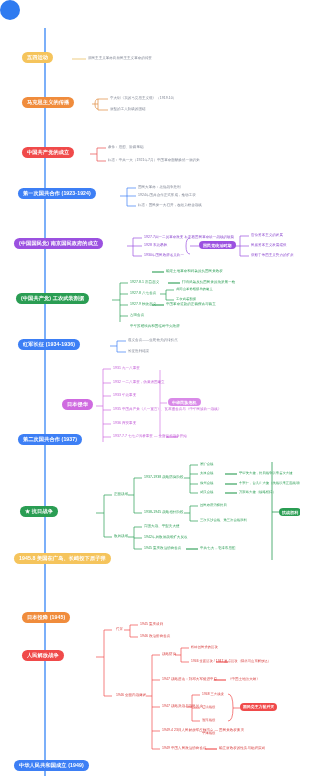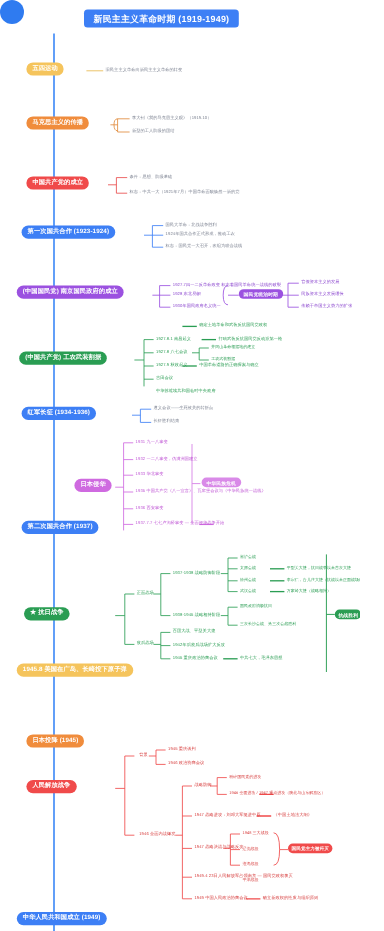--- a/index.html
+++ b/index.html
@@ -202,21 +202,20 @@
     <path d="M192 695 L192 721" stroke="#f04a4a" stroke-width="0.7"></path>
     <line x1="192" y1="695" x2="200" y2="695" stroke="#f04a4a" stroke-width="0.7"></line>
     <line x1="192" y1="708" x2="200" y2="708" stroke="#f04a4a" stroke-width="0.7"></line>
     <line x1="192" y1="721" x2="200" y2="721" stroke="#f04a4a" stroke-width="0.7"></line>
     <path d="M228 694 Q233 694 233 708 Q233 721 228 721" stroke="#f04a4a" stroke-width="0.7" fill="none"></path>
     <line x1="233" y1="708" x2="240" y2="708" stroke="#f04a4a" stroke-width="0.7"></line>
     <line x1="205" y1="749" x2="217" y2="749" stroke="#f04a4a" stroke-width="1.1"></line>
   </svg>
 
   <div class="hub" style="left:35px; top:8px;"></div>
-  <div class="node root" style="left:70px; top:8px;">新民主主义革命时期 (1919-1949)</div>
 
   <div class="node c-yellow" style="left:22px; top:52px;">五四运动</div>
   <div class="leaf t-gray" style="left:88px; top:56px;">旧民主主义革命向新民主主义革命的转变</div>
 
   <div class="node c-orange" style="left:22px; top:97px;">马克思主义的传播</div>
   <div class="leaf t-gray" style="left:110px; top:96px;">李大钊《我的马克思主义观》（1919.10）</div>
   <div class="leaf t-gray" style="left:110px; top:107px;">新型的工人阶级的团结</div>
 
   <div class="node c-red" style="left:22px; top:147px;">中国共产党的成立</div>
   <div class="leaf t-gray" style="left:108px; top:145px;">条件：思想、阶级基础</div>

